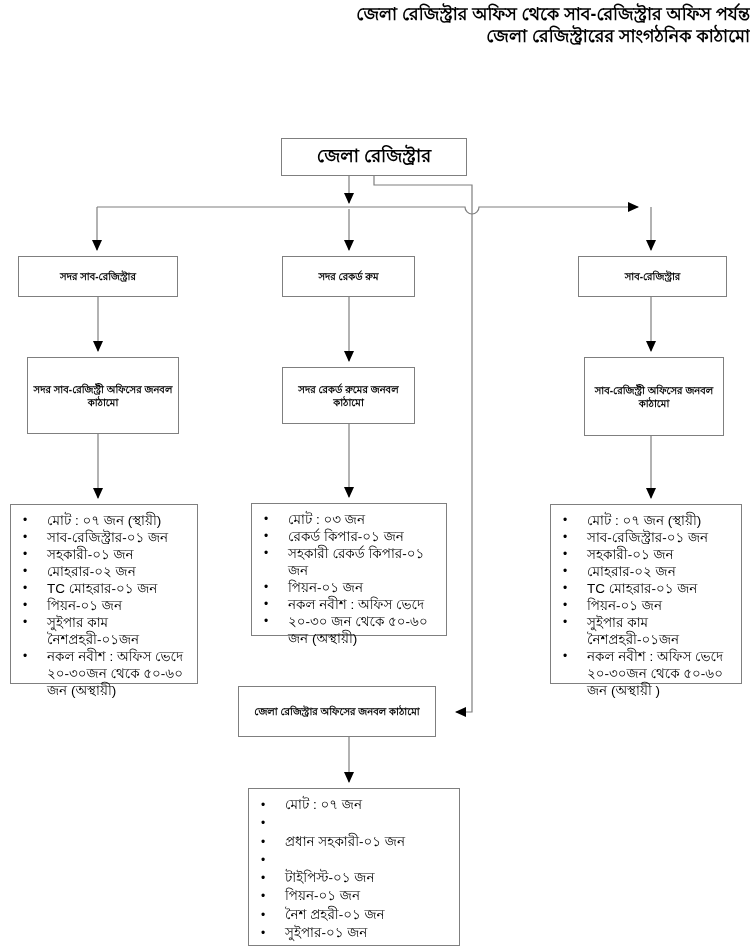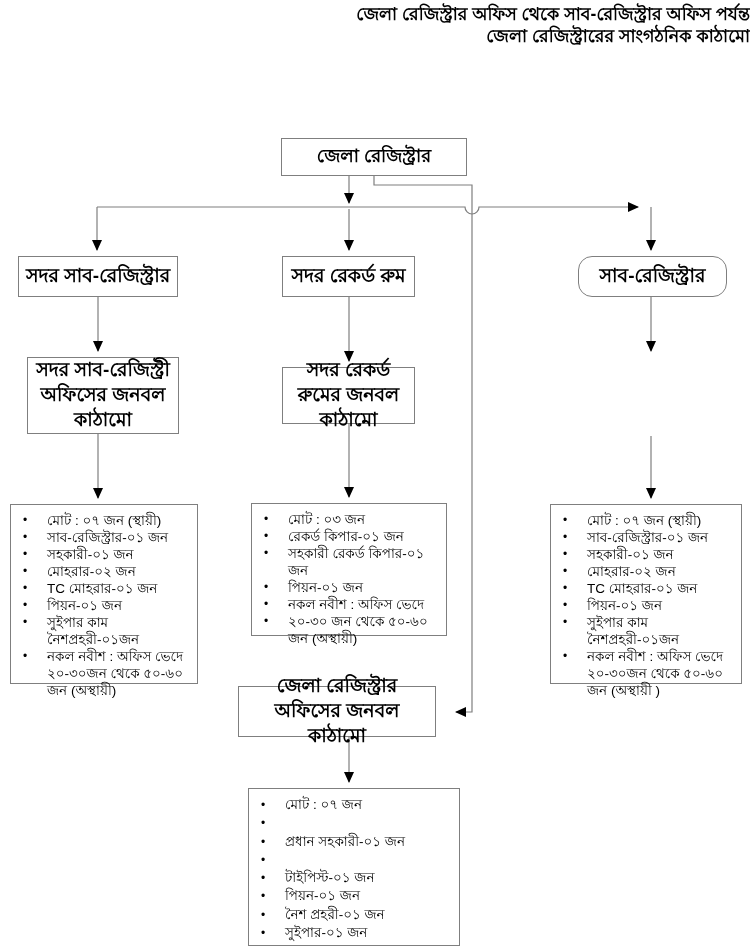--- a/index.html
+++ b/index.html
@@ -10,21 +10,21 @@
     position:relative; width:750px; height:949px; background:var(--background);
     font-family:"Liberation Sans","DejaVu Sans",sans-serif; color:var(--text); overflow:hidden;
   }
   .title{
     position:absolute; left:0; top:3px; width:750px; text-align:right;
     font-weight:bold; font-size:17.5px; line-height:22px; color:var(--text);
   }
   .box{
     position:absolute; box-sizing:border-box; border:1px solid var(--border);
     background:var(--background); display:flex; align-items:center; justify-content:center;
-    text-align:center; font-weight:bold; font-size:19px; line-height:1.3;
+    text-align:center; font-weight:bold; font-size:10px; line-height:1.3;
     padding:2px 4px; color:var(--text);
   }
   .box.big{font-size:18px;margin-top:19px;}
   .listbox{
     position:absolute; box-sizing:border-box; border:1px solid var(--border);
     background:var(--background); padding:7px 2px 4px 0;
   }
   ul.items{list-style:none; margin:0; padding:0;}
   ul.items li{display:flex; align-items:flex-start; font-size:13.5px; line-height:17px; color:var(--text);}
   ul.items.roomy li{line-height:18.3px;}
@@ -74,26 +74,27 @@
     <div>জেলা রেজিস্ট্রার অফিস থেকে সাব-রেজিস্ট্রার অফিস পর্যন্ত</div>
     <div>জেলা রেজিস্ট্রারের সাংগঠনিক কাঠামো</div>
   </div>
 
   <div class="box big" style="left:281px;top:119px;width:186px;height:38px;">জেলা রেজিস্ট্রার</div>
 
   <div class="box" style="left:18px;top:256px;width:160px;height:41px;">সদর সাব-রেজিস্ট্রার</div>
 
   <div class="box" style="left:282px;top:256px;width:133px;height:41px;">সদর রেকর্ড রুম</div>
 
-  <div class="box" style="left:578px;top:256px;width:149px;height:41px;border-radius:14px;">সাব-রেজিস্ট্রার</div>
+  <div class="box" style="left:578px;top:256px;width:149px;height:41px;">সাব-রেজিস্ট্রার</div>
 
   <div class="box" style="left:27px;top:357px;width:152px;height:77px;">সদর সাব-রেজিস্ট্রী অফিসের জনবল কাঠামো</div>
 
   <div class="box" style="left:282px;top:367px;width:133px;height:57px;">সদর রেকর্ড রুমের জনবল কাঠামো</div>
 
+  <div class="box" style="left:584px;top:357px;width:140px;height:79px;">সাব-রেজিস্ট্রী অফিসের জনবল কাঠামো</div>
 
   <div class="box" style="left:238px;top:686px;width:198px;height:51px;">জেলা রেজিস্ট্রার অফিসের জনবল কাঠামো</div>
 
   <div class="listbox" style="left:10px;top:504px;width:188px;height:180px;">
     <ul class="items">
         <li>
           <span class="bullet">•</span>
           <span class="itext">মোট : ০৭ জন (স্থায়ী)</span>
         </li>
         <li>

